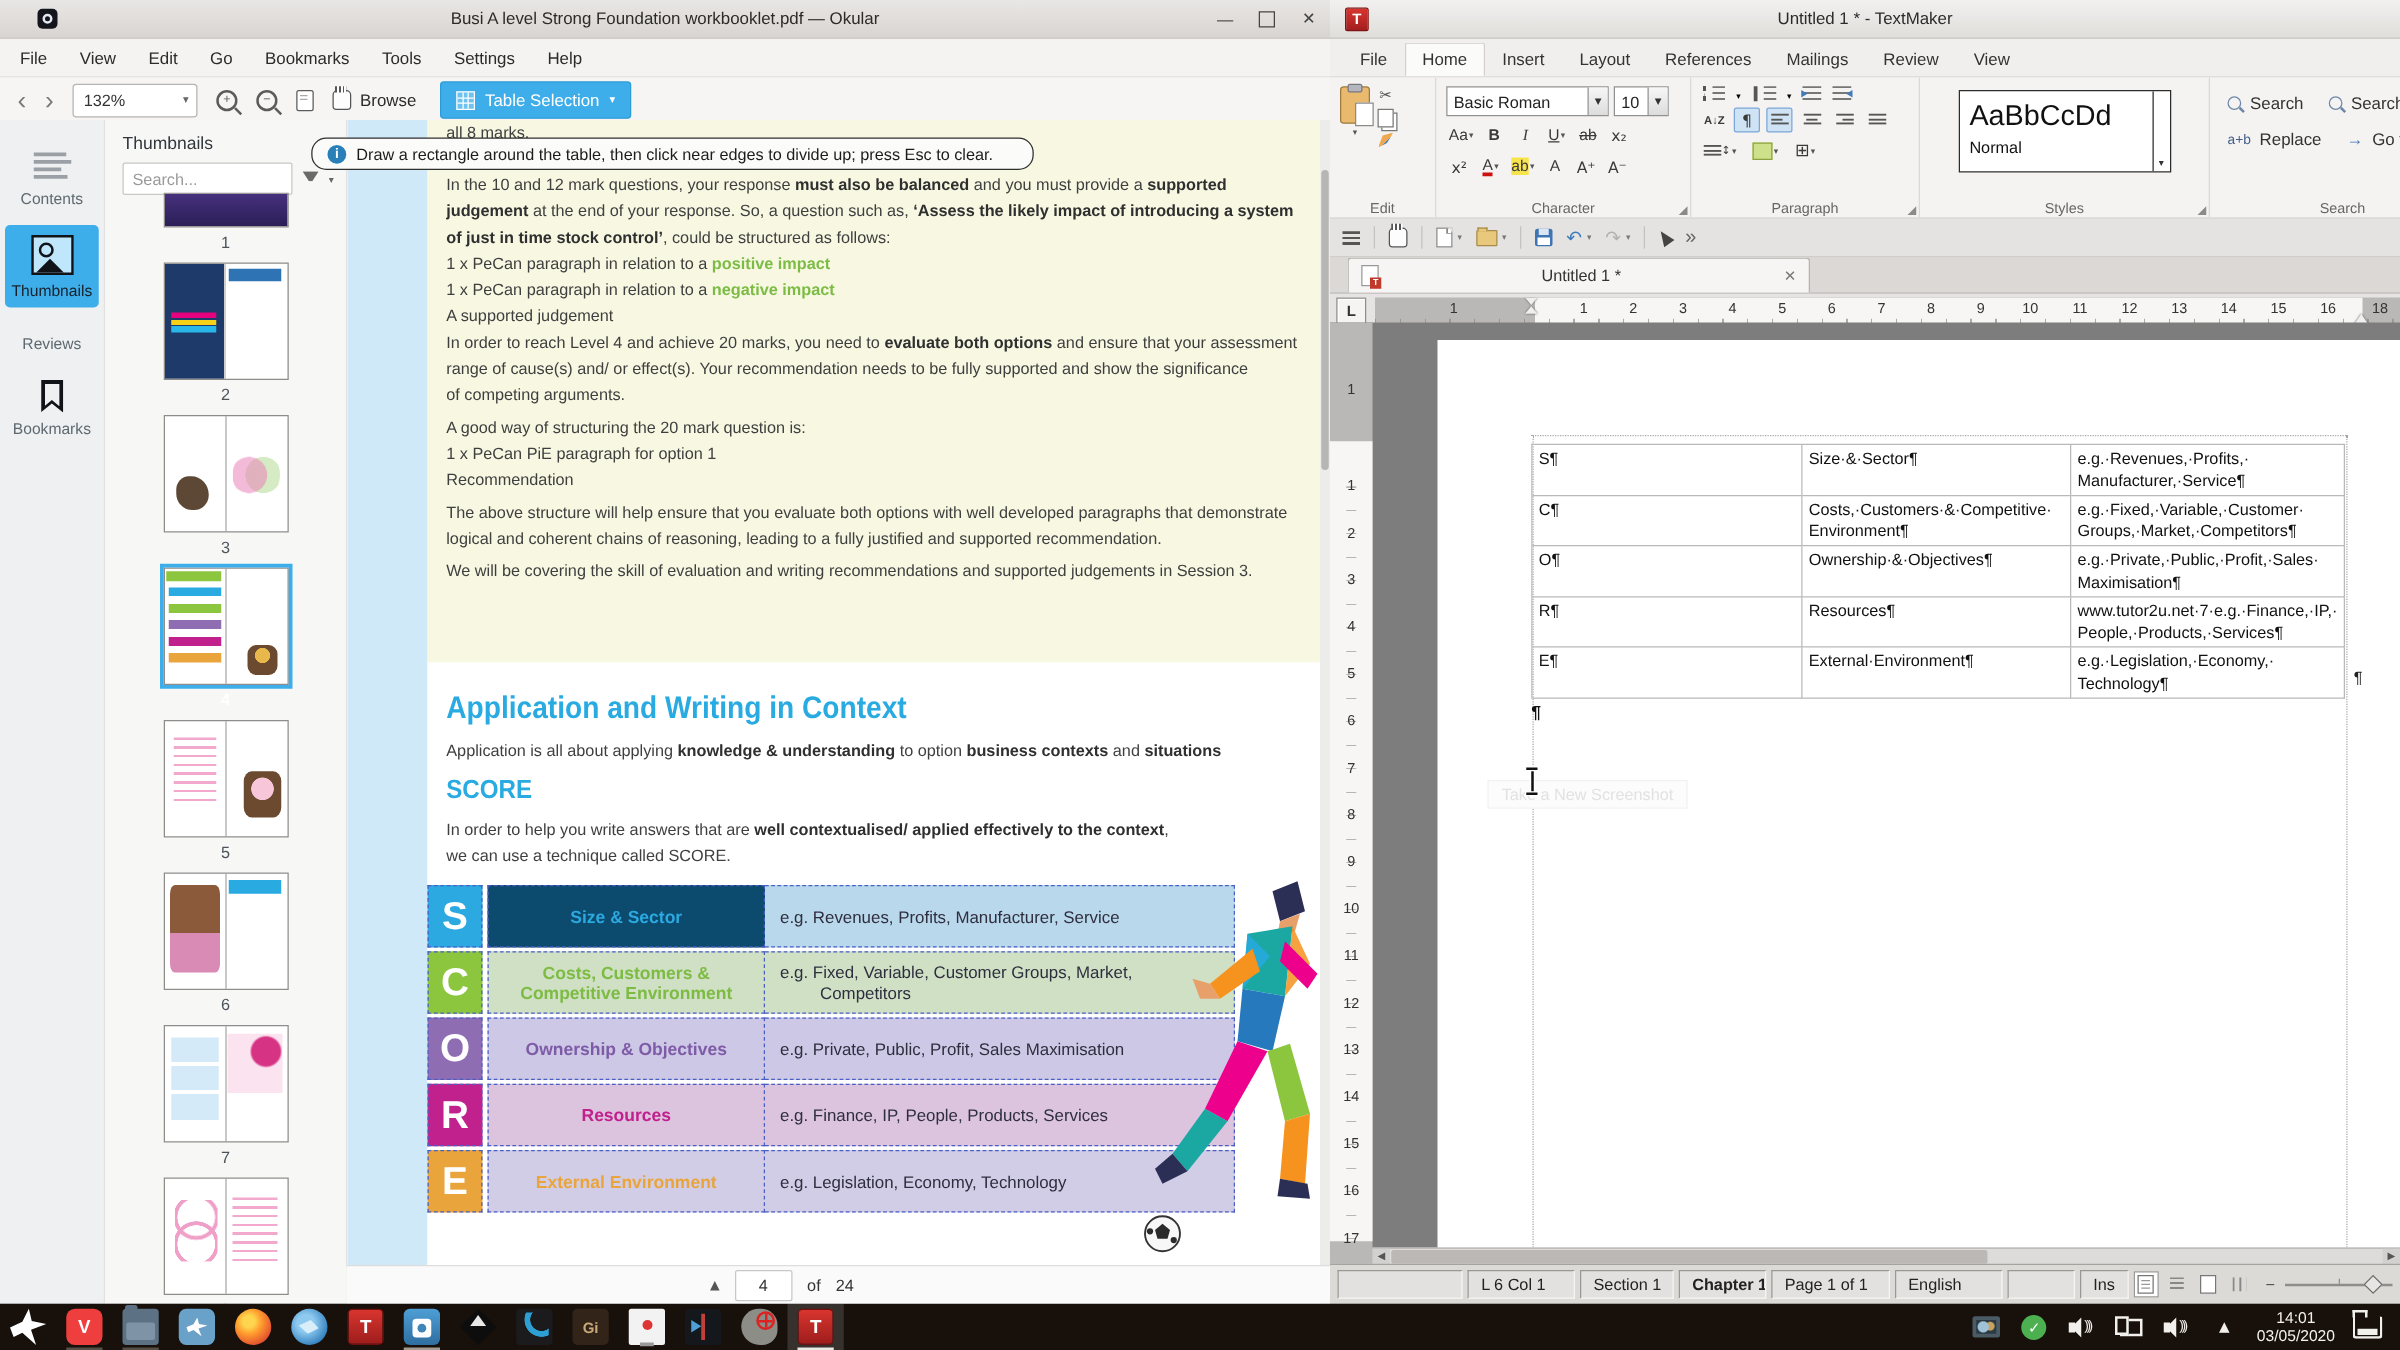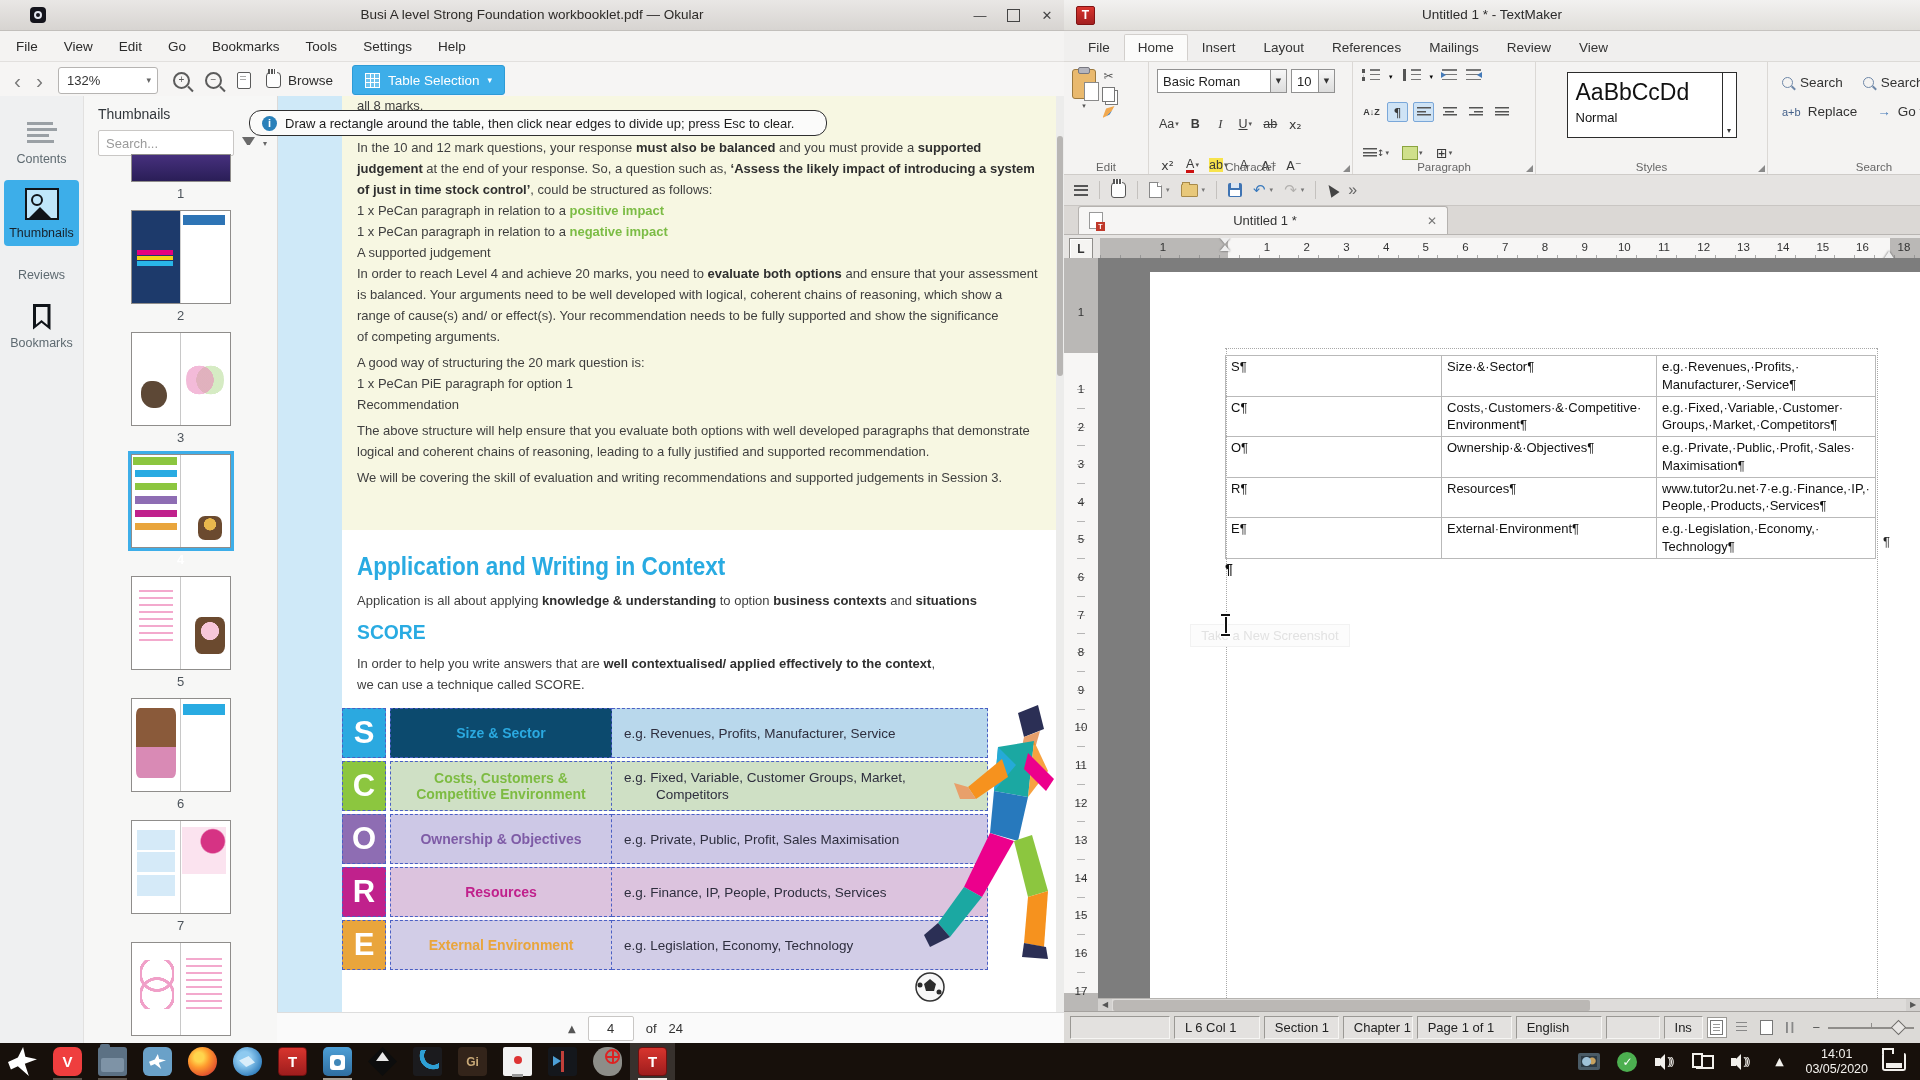--- a/index.html
+++ b/index.html
@@ -130,21 +130,21 @@
   .rlabel{position:absolute;left:0;right:0;bottom:1px;text-align:center;font-size:11.5px;color:#666;}
   .rcorner{position:absolute;right:2px;bottom:2px;width:0;height:0;border-left:7px solid transparent;border-bottom:7px solid #8a8a8a;}
   .g-edit{width:68px;display:flex;gap:6px;}
   .ic-paste{width:22px;height:28px;background:#e9b96e;border:1px solid #9c7a40;border-radius:3px;position:relative;}
   .ic-paste::before{content:"";position:absolute;left:5px;top:-3px;width:10px;height:5px;background:#b5b5bd;border:1px solid #77777f;border-radius:2px;}
   .ic-paste::after{content:"";position:absolute;right:-4px;bottom:-3px;width:13px;height:17px;background:#fff;border:1px solid #8a8a8a;}
   .pcol{display:flex;flex-direction:column;gap:4px;align-items:center;font-size:12px;color:#555;}
   .ic-copy{width:11px;height:13px;border:1px solid #777;background:#fff;box-shadow:3px 3px 0 -1px #fff,3px 3px 0 0 #777;}
   .ic-brush{width:12px;height:12px;background:linear-gradient(135deg,#f0a850 0 55%,#5588bb 55%);clip-path:polygon(0 100%,30% 20%,100% 0,60% 70%);}
   .g-char{width:187px;}
-  .crow{display:flex;gap:4px;align-items:flex-end;margin-bottom:21px;}
+  .crow{display:flex;gap:4px;align-items:flex-end;margin-bottom:5px;}
   .combo{height:22px;background:#fff;border:1px solid #919191;display:flex;align-items:center;font-size:13px;color:#222;}
   .combo .cv{padding-left:5px;flex:1;white-space:nowrap;overflow:hidden;}
   .combo .cb{width:15px;align-self:stretch;background:linear-gradient(#f7f7f7,#dcdcdc);border-left:1px solid #919191;font-size:7px;display:flex;align-items:center;justify-content:center;color:#333;}
   .f-name{width:128px;}
   .f-size{width:42px;}
   .tbtn{min-width:17px;height:18px;display:flex;align-items:center;justify-content:center;font-size:12.5px;color:#3a3a3a;padding:0 1px;border:1px solid transparent;border-radius:2px;position:relative;}
   .tbtn .dd{font-size:7px;margin-left:1px;color:#555;}
   .tbtn.on{background:#cfe3f5;border-color:#7aa7d9;}
   .t-b{font-weight:700;}
   .t-i{font-style:italic;font-family:"Liberation Serif",serif;}
@@ -225,21 +225,21 @@
   .ibeam::before{content:"";position:absolute;left:5px;top:2px;bottom:2px;width:1.8px;background:#111;box-shadow:0 0 0 1px #fff;}
   .ibeam::after{content:"";position:absolute;left:1px;right:1px;top:0;height:2px;background:#111;box-shadow:0 20px 0 #111,0 0 0 1px #fff,0 20px 0 1px #fff;}
   .tm-hscroll{position:absolute;left:34px;right:0;bottom:0;height:13px;background:#dedcda;border-top:1px solid #b5b3b0;}
   .hs-btn{position:absolute;top:0;bottom:0;width:14px;font-size:8px;color:#555;text-align:center;line-height:12px;background:#d3d1cf;}
   .hs-thumb{position:absolute;left:15px;top:1px;bottom:1px;width:58%;background:#bbb8b5;border-radius:2px;}
   .tm-status{position:absolute;left:0;right:0;bottom:0;height:31px;background:#dcdad7;border-top:1px solid #a5a29f;display:flex;align-items:center;gap:4px;padding:0 6px;font-size:13px;color:#222;}
   .st-cell{height:21px;line-height:21px;padding:0 10px;background:#e3e1df;border:1px solid;border-color:#9a9894 #f6f5f3 #f6f5f3 #9a9894;white-space:nowrap;overflow:hidden;}
   .st-cell:nth-of-type(1){width:78px;}
   .st-cell:nth-of-type(2){width:64px;}
   .st-cell:nth-of-type(3){width:53px;}
-  .st-cell:nth-of-type(4){width:48px;}
+  .st-cell:nth-of-type(4){width:48px;font-weight:bold;}
   .st-cell:nth-of-type(5){width:73px;}
   .st-cell:nth-of-type(6){width:64px;}
   .st-cell:nth-of-type(7){width:32px;}
   .st-cell:nth-of-type(8){width:17px;}
   .svi{width:19px;height:19px;border:1px solid transparent;display:flex;align-items:center;justify-content:center;}
   .svi.on{background:#fff;border-color:#9a9894;}
   .svi i{display:block;width:11px;height:13px;border:1px solid #777;background:linear-gradient(#999 0 0) 2px 3px/7px 1px no-repeat,linear-gradient(#999 0 0) 2px 6px/7px 1px no-repeat,linear-gradient(#999 0 0) 2px 9px/7px 1px no-repeat,#fff;}
   .svi i.lines{border:none;background:repeating-linear-gradient(#888 0 1.5px,transparent 1.5px 4px);height:11px;}
   .svi i.blank{background:#fff;}
   .svi i.cols{border:none;background:linear-gradient(90deg,#888 0 1.5px,transparent 1.5px) 0 0/5.5px 100%;height:11px;}
@@ -422,21 +422,20 @@
           <div class="pdf-partial">all 8 marks.</div>
           <div class="pdf-hidden-h">Structuring the 10 and 12 mark questions</div>
           <div class="pdf-flow" style="background:#f7f7e2;">
             <div class="pl"><span>In the 10 and 12 mark questions, your response </span><span class="b">must also be balanced</span><span> and you must provide a </span><span class="b">supported</span></div>
               <div class="pl"><span class="b">judgement</span><span> at the end of your response. So, a question such as, </span><span class="b">‘Assess the likely impact of introducing a system</span></div>
               <div class="pl"><span class="b">of just in time stock control’</span><span>, could be structured as follows:</span></div>
               <div class="pl"><span>1 x PeCan paragraph in relation to a </span><span class="g">positive impact</span></div>
               <div class="pl"><span>1 x PeCan paragraph in relation to a </span><span class="g">negative impact</span></div>
               <div class="pl"><span>A supported judgement</span></div>
               <div class="pl"><span>In order to reach Level 4 and achieve 20 marks, you need to </span><span class="b">evaluate both options</span><span> and ensure that your assessment</span></div>
-              <div class="pl"><span>is balanced. Your arguments need to be well developed with logical, coherent chains of reasoning, which show a</span></div>
               <div class="pl"><span>range of cause(s) and/ or effect(s). Your recommendation needs to be fully supported and show the significance</span></div>
               <div class="pl"><span>of competing arguments.</span></div>
               <div class="pl mt"><span>A good way of structuring the 20 mark question is:</span></div>
               <div class="pl"><span>1 x PeCan PiE paragraph for option 1</span></div>
               <div class="pl"><span>Recommendation</span></div>
               <div class="pl mt"><span>The above structure will help ensure that you evaluate both options with well developed paragraphs that demonstrate</span></div>
               <div class="pl"><span>logical and coherent chains of reasoning, leading to a fully justified and supported recommendation.</span></div>
               <div class="pl mt"><span>We will be covering the skill of evaluation and writing recommendations and supported judgements in Session 3.</span></div>
           </div>
         </div>

